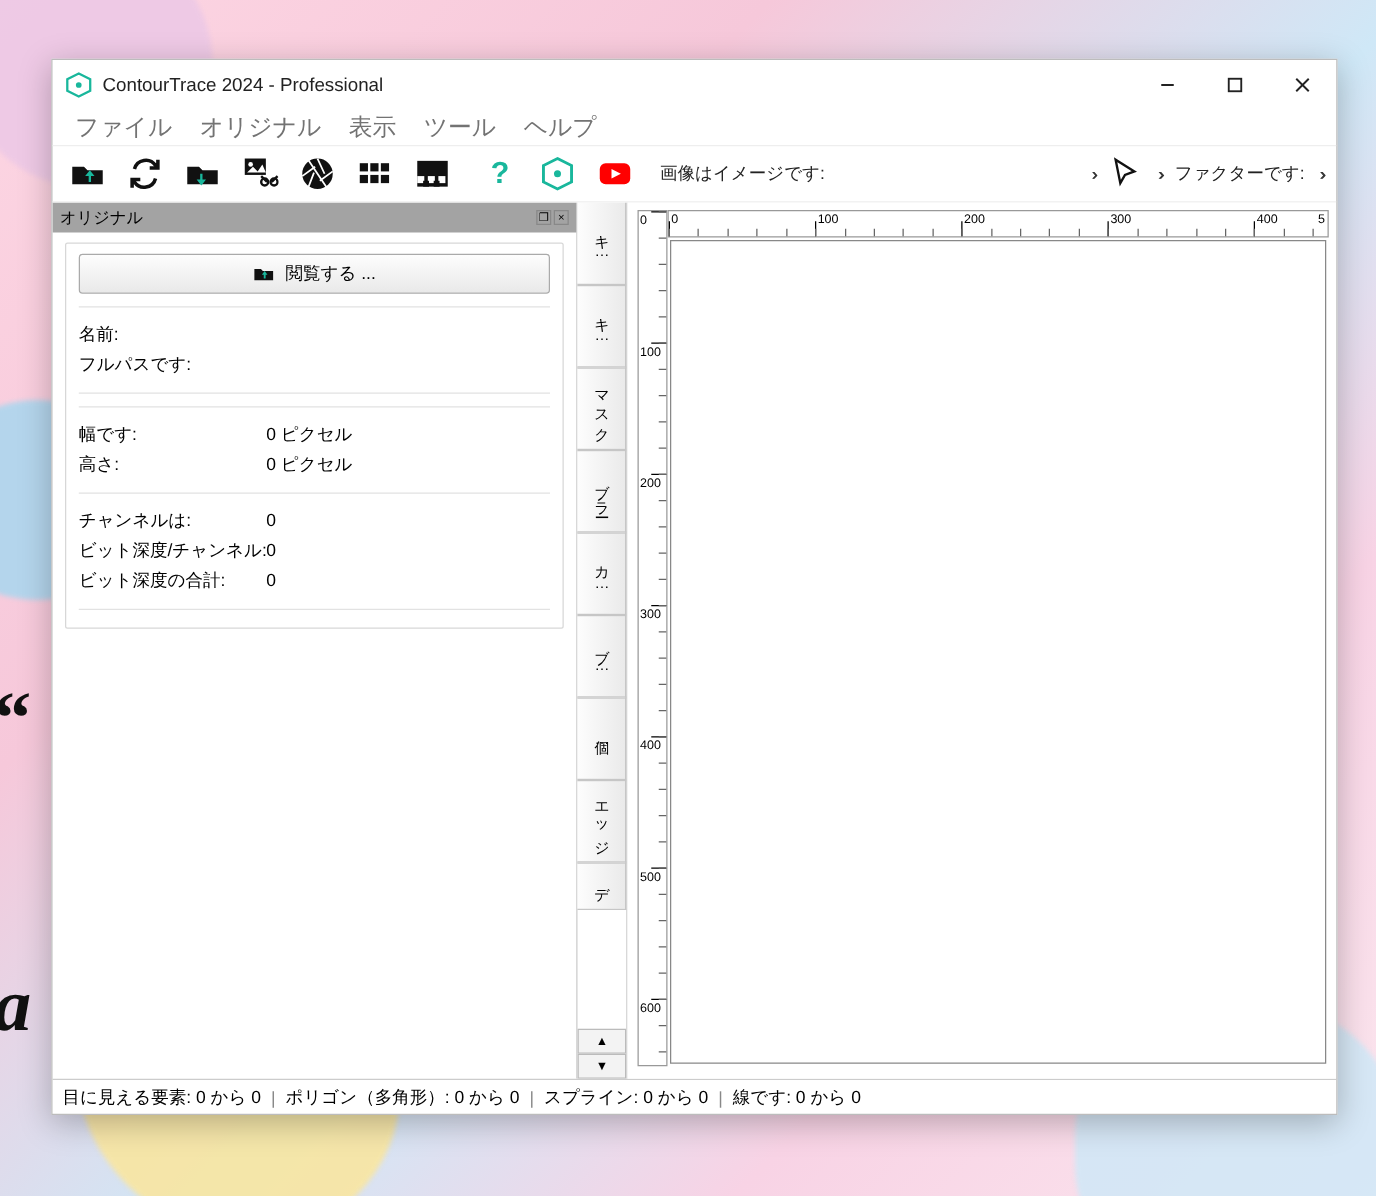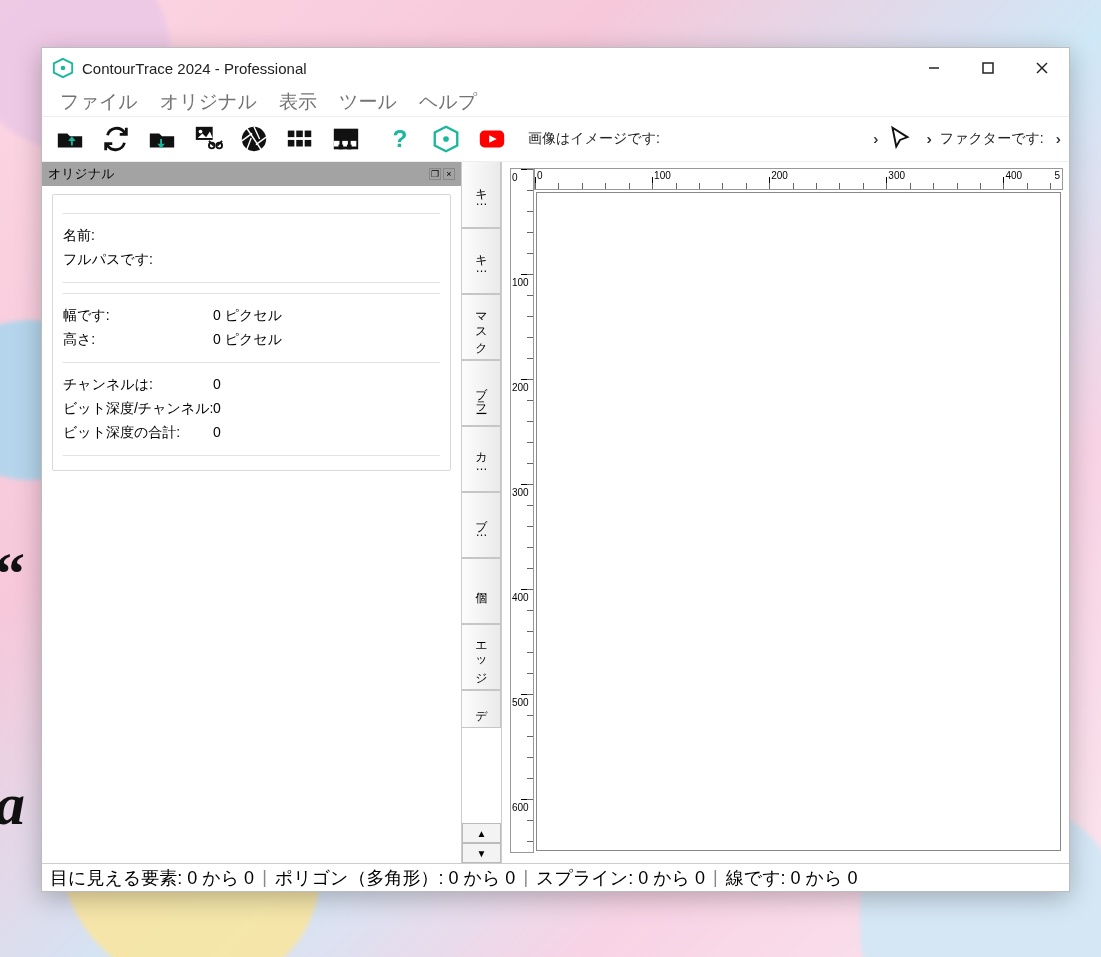--- a/index.html
+++ b/index.html
@@ -82,21 +82,21 @@
   .vruler { position:absolute; left:8px; top:6px; bottom:10px; width:24px; border:1px solid #999; background:#fff; font-size:10px;}
   .hruler .tick, .vruler .tick { position:absolute; color:#000; }
   .hruler .tick { top:1px; }
   .vruler .tick { left:1px; writing-mode:horizontal-tb; transform:translateY(-50%);}
   .hruler .tline{position:absolute;top:8px;bottom:0;width:1px;background:#000;}
   .hruler .tsub{position:absolute;top:14px;bottom:0;width:1px;background:#666;}
   .vruler .tline{position:absolute;left:10px;right:0;height:1px;background:#000;}
   .vruler .tsub{position:absolute;left:16px;right:0;height:1px;background:#666;}
   .canvas { position:absolute; left:34px; top:30px; right:8px; bottom:12px; border:1px solid #888; background:#fff;}
 
-  .statusbar { height:28px; border-top:1px solid #ccc; display:flex; align-items:center; padding:0 8px; font-size:18px; gap:4px;}
+  .statusbar { height:28px; border-top:1px solid #ccc; display:flex; align-items:center; padding:0 8px; font-size:14px; gap:4px;}
   .statusbar .seg { white-space:nowrap; }
   .statusbar .div { color:#888; padding:0 4px;}
 </style>
 </head>
 <body>
 
 <div class="bg-blob blob4"></div>
 <div class="bg-blob blob1"></div>
 <div class="bg-blob blob2"></div>
 <div class="bg-blob blob3"></div>
@@ -234,20 +234,27 @@
     <div class="left">
       <div class="panel-hdr">
         <span>オリジナル</span>
         <span class="sp">
           <span>❐</span>
           <span>×</span>
         </span>
       </div>
       <div class="panel-body">
         <div class="groupbox">
+          <button class="browse-btn">
+            <svg viewBox="0 0 24 24">
+                <path d="M2 7h7l2 2h11v10H2z" fill="#111"></path>
+                <path d="M10 13l3-4 3 4h-2v4h-2v-4z" fill="#19b79c"></path>
+              </svg>
+            <span>閲覧する ...</span>
+          </button>
           <div class="sep"></div>
           <div class="prow">
               <span class="k">名前:</span>
               <span class="v"></span>
             </div>
           <div class="prow">
               <span class="k">フルパスです:</span>
               <span class="v"></span>
             </div>
           <div class="sep"></div>

